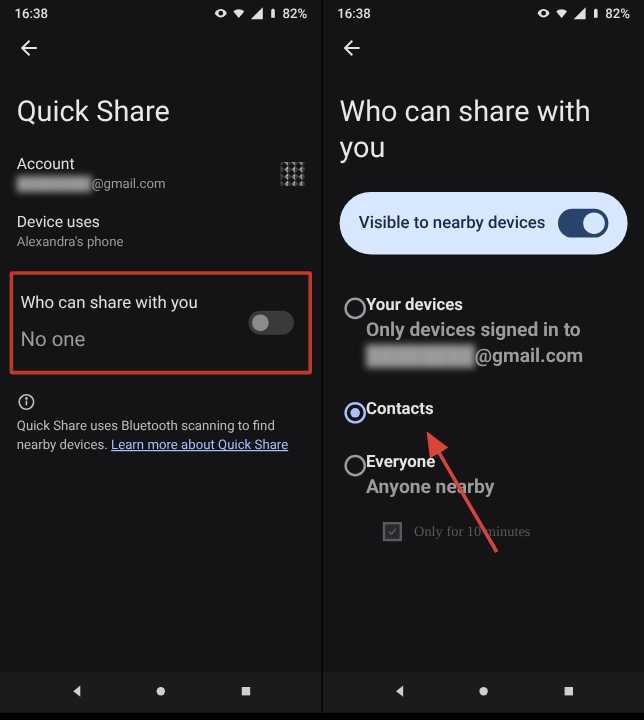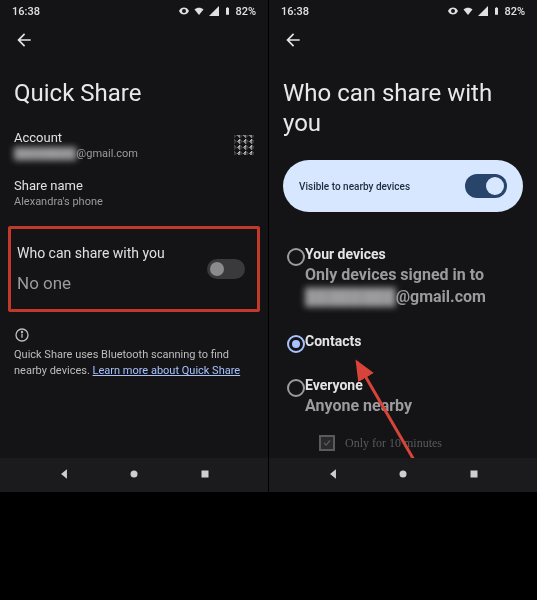--- a/index.html
+++ b/index.html
@@ -7,21 +7,21 @@
     font-family: -apple-system, BlinkMacSystemFont, "Segoe UI", Roboto, sans-serif;
     background: #000;
     display: flex;
     width: 537px;
     height: 600px;
     overflow: hidden;
   }
   .screen {
     position: relative;
     width: 268px;
-    height: 492px;
+    height: 594px;
     background: #141416;
     color: #e4e4e6;
     display: flex;
     flex-direction: column;
   }
   .screen + .screen { border-left: 1px solid #000; width: 269px; }
   .status-bar {
     display: flex;
     align-items: center;
     justify-content: space-between;
@@ -89,21 +89,21 @@
   .pill {
     background: #d7e7ff;
     color: #1e2b3a;
     border-radius: 26px;
     padding: 14px 16px;
     display: flex;
     align-items: center;
     justify-content: space-between;
     margin: 4px 0 26px;
   }
-  .pill-title { font-size: 10px; font-weight: 500; }
+  .pill-title { font-size: 14px; font-weight: 500; }
   .pill .toggle { background:#28446b; width:42px; height:24px; border-radius:12px; }
   .pill .toggle .knob { background:#d7e7ff; width:18px; height:18px; top:3px; right:3px; left:auto; }
   .radio-row {
     display: flex; gap: 0; align-items:flex-start;
     padding: 8px 0 16px 4px;
     font-weight: bold;
   }
   .radio {
     width: 18px; height: 18px; border: 2px solid #9c9ca0; border-radius:50%;
     flex-shrink:0; margin-top:2px; position:relative;
@@ -167,21 +167,21 @@
       <div>
         <div class="section-label">Account</div>
         <div class="section-sub">
           <span class="blurred">████████</span><span>@gmail.com</span>
         </div>
       </div>
       <div class="pixelated"></div>
     </div>
 
     <div class="section">
-      <div class="section-label">Share name</div>
+      <div class="section-label">Device uses</div>
       <div class="section-sub">Alexandra's phone</div>
     </div>
 
     <div class="highlight-box">
       <div class="row-toggle">
         <div class="txt">
           <div class="row-title">Who can share with you</div>
           <div class="row-sub">No one</div>
         </div>
         <div class="toggle">

